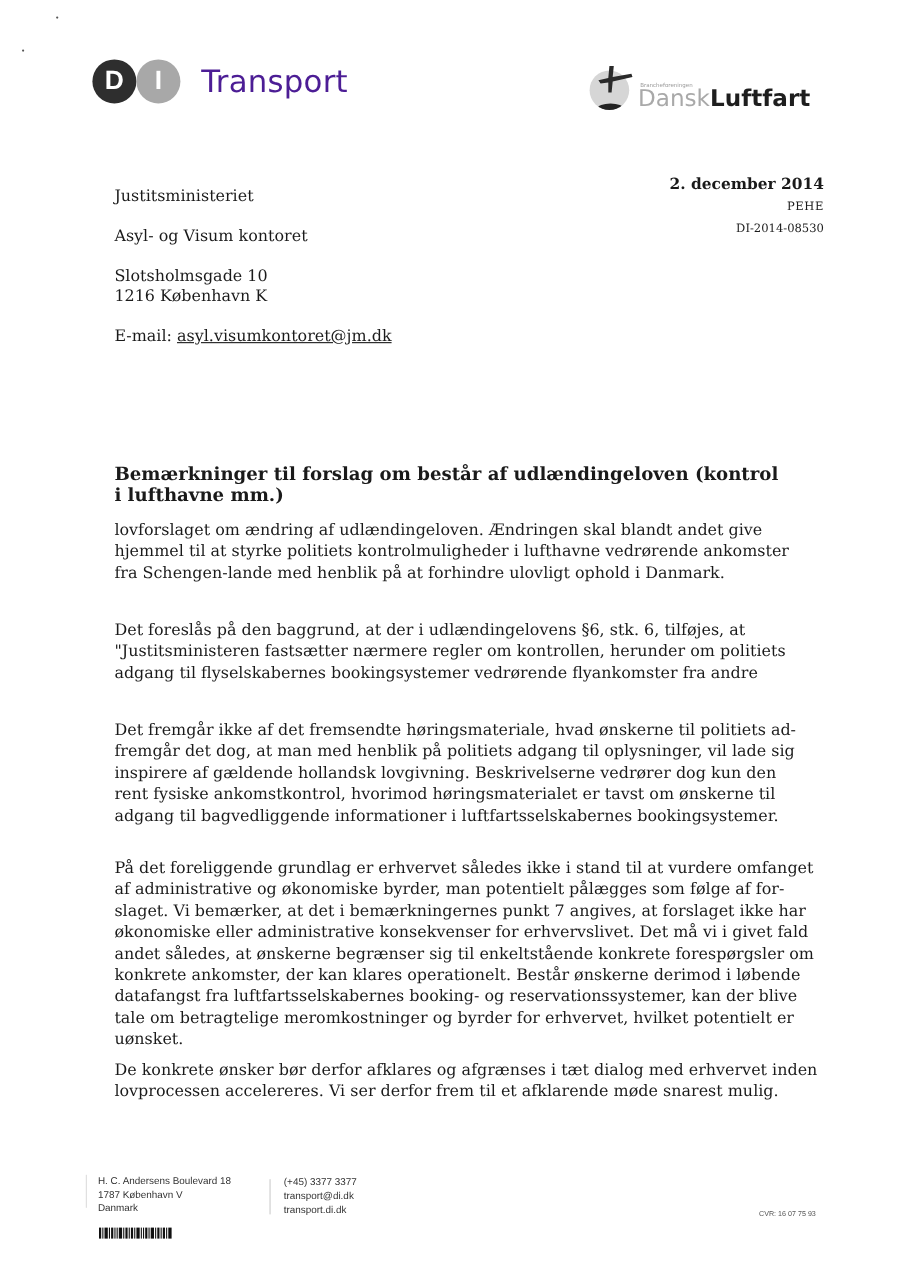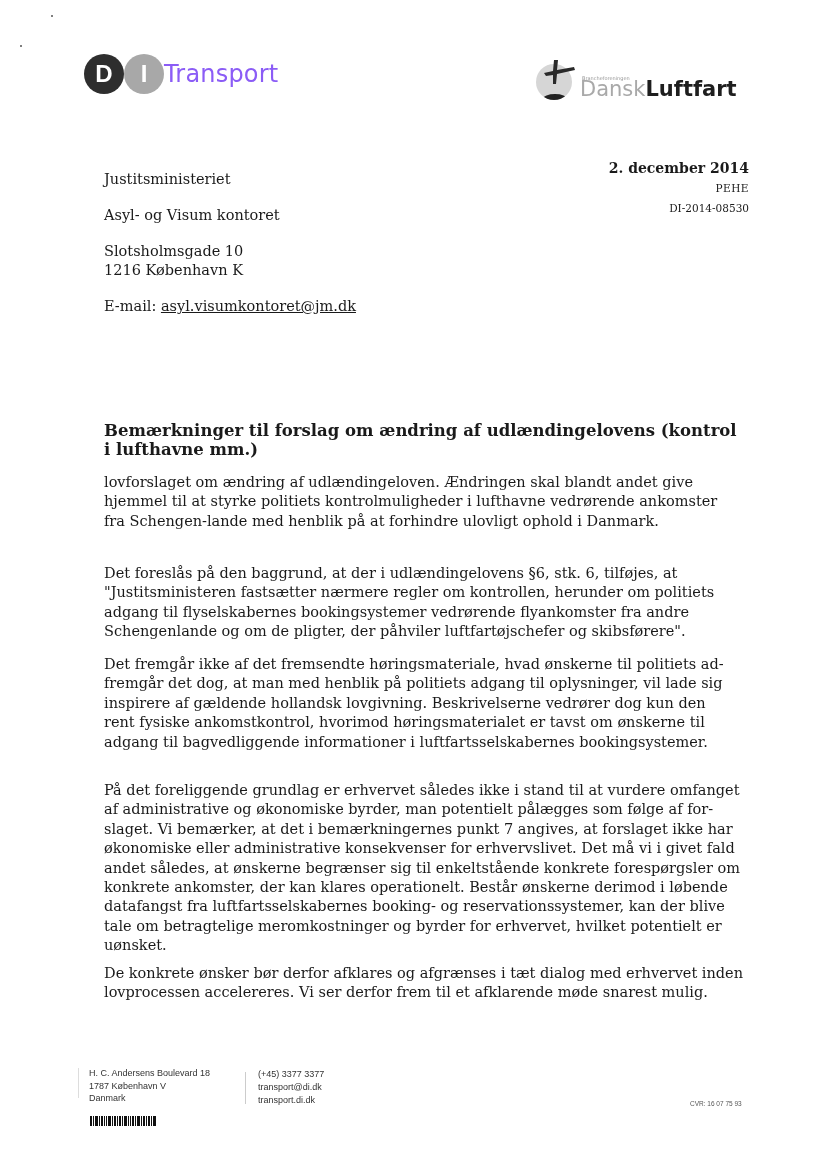--- a/index.html
+++ b/index.html
@@ -9,21 +9,21 @@
     .sans { font-family: "Liberation Sans", "DejaVu Sans", sans-serif; }
 
     
     .speck { width: 3px; height: 3px; background: #555; border-radius: 1px; }
 
     
     .di-logo { left: 84px; top: 54px; display: flex; align-items: center; }
     .di-circle { width: 40px; height: 40px; border-radius: 50%; display: flex; align-items: center; justify-content: center; font-family: "Liberation Sans", sans-serif; font-weight: bold; font-size: 24px; color: #fff; }
     .di-d { background: #2e2e2e; }
     .di-i { background: #a8a8a8; margin-left: 0px; }
-    .di-text { font-family: "DejaVu Sans", sans-serif; font-size: 24px; color: #8b5cf6; letter-spacing: 0.2px; }
+    .di-text { margin-left: 19px; font-family: "DejaVu Sans", sans-serif; font-size: 28px; color: #4c1d95; letter-spacing: 0.2px; }
 
     
     .dl-logo { left: 532px; top: 58px; width: 220px; height: 46px; }
     .dl-globe { position: absolute; left: 4px; top: 6px; width: 36px; height: 36px; border-radius: 50%; background: #d6d6d6; overflow: hidden; }
     .dl-globe-bottom { position: absolute; left: 7px; top: 30px; width: 24px; height: 10px; border-radius: 50%; background: #222; }
     .dl-plane { position: absolute; left: 8px; top: 0px; }
     .dl-small { position: absolute; left: 50px; top: 17px; font-size: 5px; color: #999; font-family: "DejaVu Sans", sans-serif; }
     .dl-name { position: absolute; left: 48px; top: 20px; font-family: "DejaVu Sans", sans-serif; font-size: 21px; line-height: 22px; white-space: nowrap; }
     .dl-dansk { color: #a9a9a9; }
     .dl-luftfart { color: #1e1e1e; font-weight: bold; }
@@ -98,35 +98,34 @@
   </div>
 </div>
 
 <div class="abs meta serif">
   <div class="meta-date">2. december 2014</div>
   <div class="meta-init">PEHE</div>
   <div class="meta-ref">DI-2014-08530</div>
 </div>
 
 <div class="abs content title serif">
-  <div style="white-space:nowrap">Bemærkninger til forslag om ændring af udlændingelovens (kontrol</div>
+  <div style="white-space:nowrap">Bemærkninger til forslag om består af udlændingeloven (kontrol</div>
   <div>i lufthavne mm.)</div>
 </div>
 
 <div class="abs content para p1 serif">
   <span class="ln">lovforslaget om ændring af udlændingeloven. Ændringen skal blandt andet give</span>
   <span class="ln">hjemmel til at styrke politiets kontrolmuligheder i lufthavne vedrørende ankomster</span>
   <span class="ln">fra Schengen-lande med henblik på at forhindre ulovligt ophold i Danmark.</span>
 </div>
 
 <div class="abs content para p2 serif">
   <span class="ln">Det foreslås på den baggrund, at der i udlændingelovens §6, stk. 6, tilføjes, at</span>
   <span class="ln">"Justitsministeren fastsætter nærmere regler om kontrollen, herunder om politiets</span>
   <span class="ln">adgang til flyselskabernes bookingsystemer vedrørende flyankomster fra andre</span>
-  <span class="ln">Schengenlande og om de pligter, der påhviler luftfartøjschefer og skibsførere".</span>
 </div>
 
 <div class="abs content para p3 serif">
   <span class="ln">Det fremgår ikke af det fremsendte høringsmateriale, hvad ønskerne til politiets ad-</span>
   <span class="ln">fremgår det dog, at man med henblik på politiets adgang til oplysninger, vil lade sig</span>
   <span class="ln">inspirere af gældende hollandsk lovgivning. Beskrivelserne vedrører dog kun den</span>
   <span class="ln">rent fysiske ankomstkontrol, hvorimod høringsmaterialet er tavst om ønskerne til</span>
   <span class="ln">adgang til bagvedliggende informationer i luftfartsselskabernes bookingsystemer.</span>
 </div>
 

